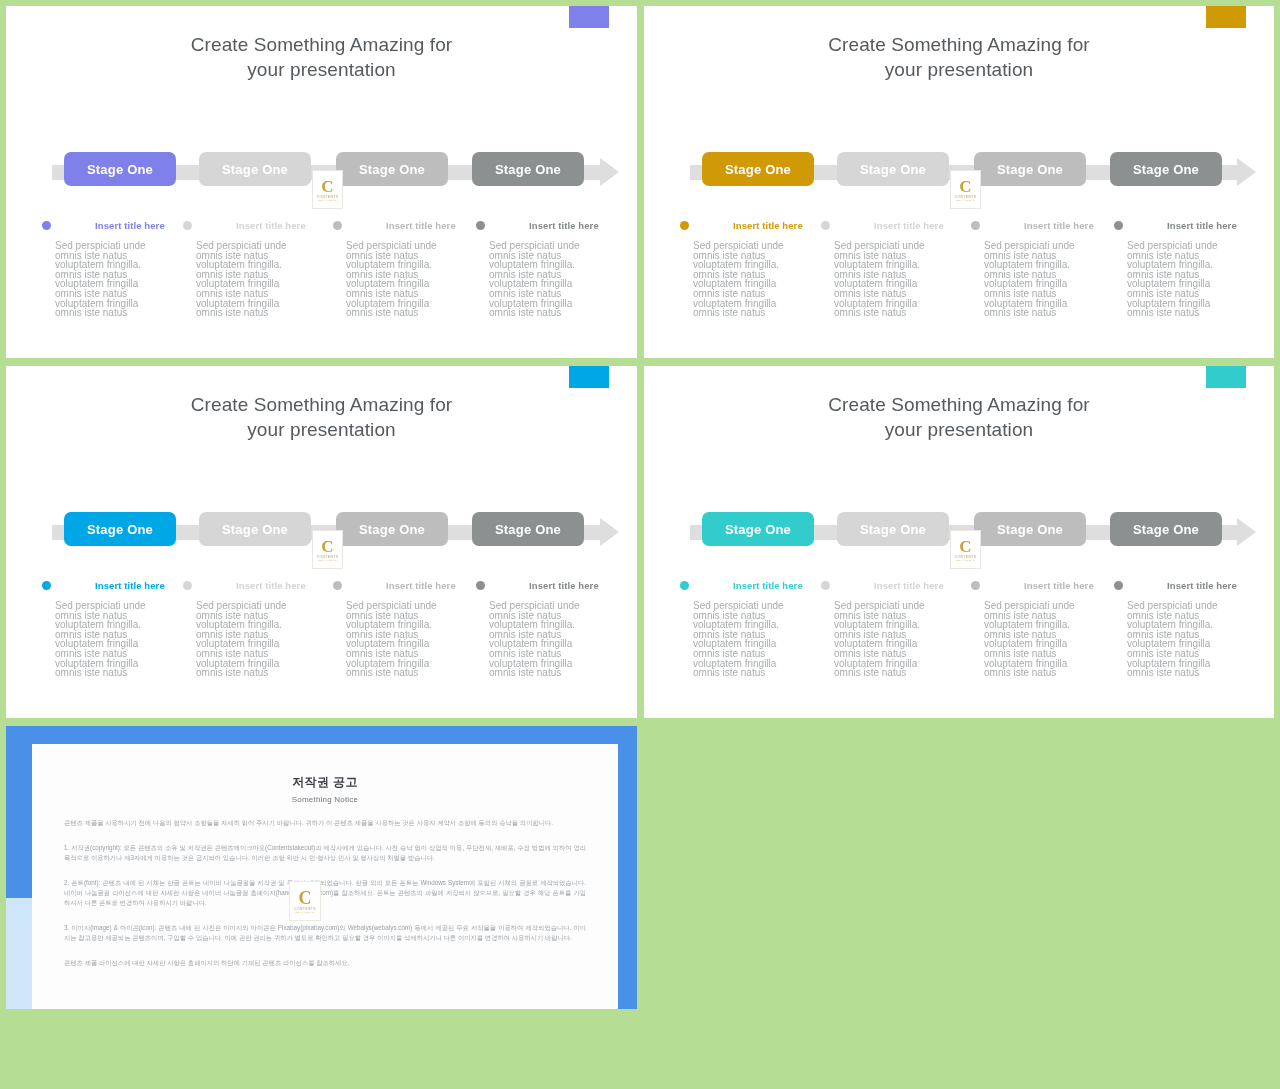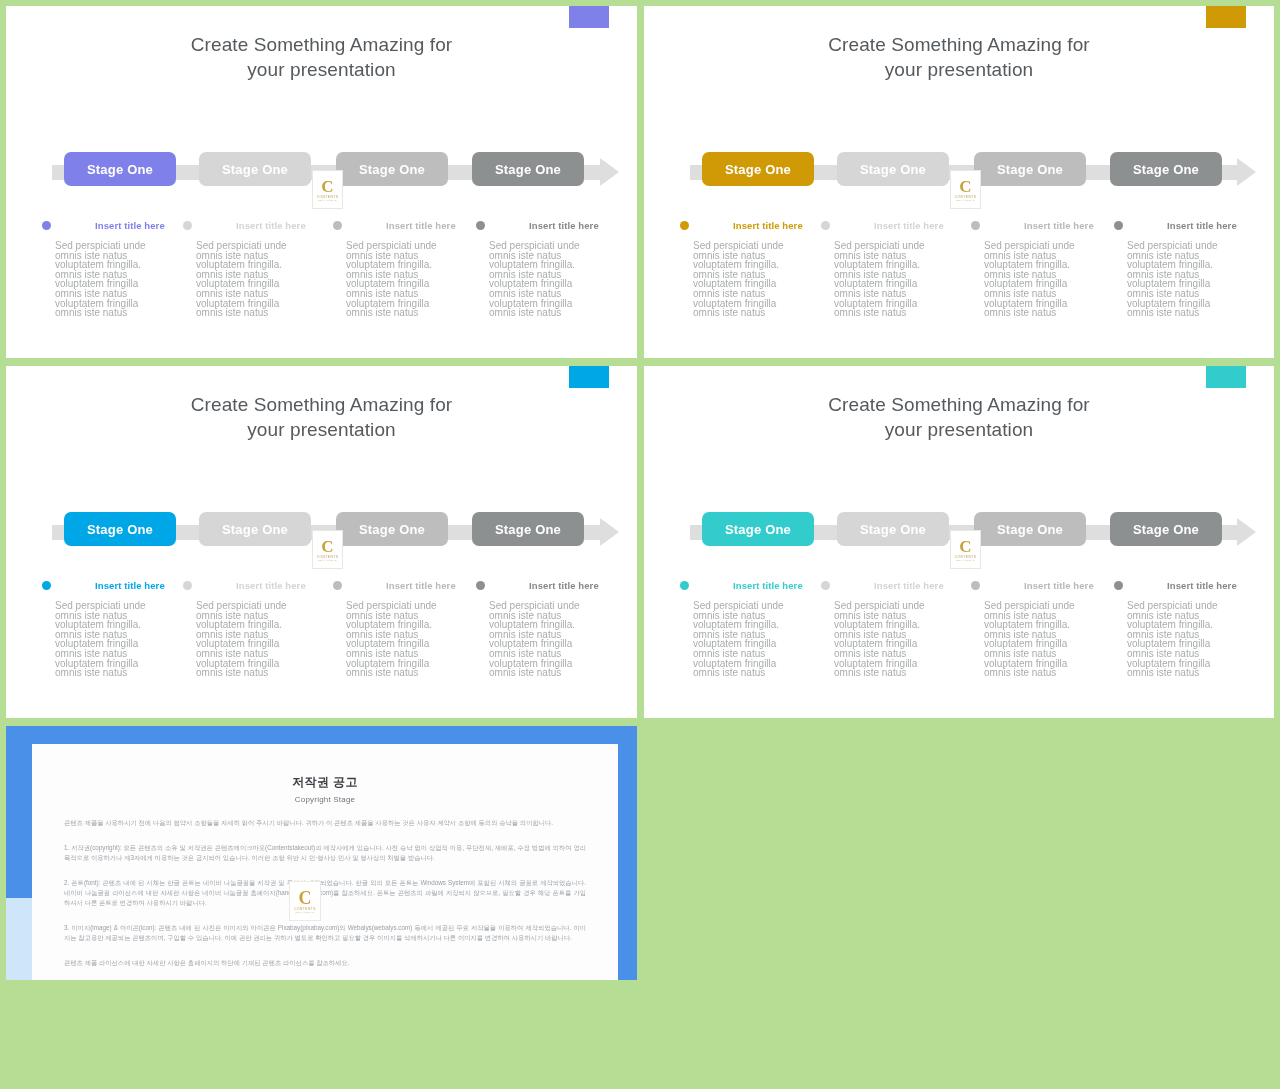--- a/index.html
+++ b/index.html
@@ -159,21 +159,21 @@
     font-size:10px;
     line-height:9.6px;
     color:#a9acae;
     width:108px;
   }
 
   
   .copy-slide{
     position:absolute;
     left:6px;top:726px;
-    width:631px;height:254px;
+    width:631px;height:283px;
     background:#4a90e8;
     overflow:hidden;
   }
   .copy-band{
     position:absolute;
     left:0;top:172px;
     width:26px;bottom:0;
     background:#cfe6fa;
   }
   .copy-band-top{
@@ -451,21 +451,21 @@
         <div class="cap-body">Sed perspiciati unde omnis iste natus voluptatem fringilla. omnis iste natus voluptatem fringilla omnis iste natus voluptatem fringilla omnis iste natus</div>
       </div>
     </div>
   </div>
 
   <div class="copy-slide">
     <div class="copy-band"></div>
     <div class="copy-band-top"></div>
     <div class="copy-paper">
       <div class="copy-h1">저작권 공고</div>
-      <div class="copy-h2">Copyright Stage</div>
+      <div class="copy-h2">Something Notice</div>
       <div class="copy-p">콘텐츠 제품을 사용하시기 전에 다음의 협약서 조항들을 자세히 읽어 주시기 바랍니다. 귀하가 이 콘텐츠 제품을 사용하는 것은 사용자 계약서 조항에 동의와 승낙을 의미합니다.</div>
       <div class="copy-p sec">1. 저작권(copyright): 모든 콘텐츠의 소유 및 저작권은 콘텐츠메이크아웃(Contentstakeout)과 제작사에게 있습니다. 사전 승낙 없이 상업적 이용, 무단전재, 재배포, 수정 방법에 의하여 영리 목적으로 이용하거나 제3자에게 이용하는 것은 금지되어 있습니다. 이러한 조항 위반 시 민·형사상 민사 및 형사상의 처벌을 받습니다.</div>
       <div class="copy-p sec">2. 폰트(font): 콘텐츠 내에 된 서체는 한글 폰트는 네이버 나눔글꼴을 저작권 및 무상이 제작되었습니다. 한글 외의 모든 폰트는 Windows System에 포함된 서체와 글꼴로 제작되었습니다. 네이버 나눔글꼴 라이선스에 대한 자세한 사항은 네이버 나눔글꼴 홈페이지(hangeul.naver.com)를 참조하세요. 폰트는 콘텐츠의 파일에 저장되지 않으므로, 필요할 경우 해당 폰트를 가입하셔서 다른 폰트로 변경하여 사용하시기 바랍니다.</div>
       <div class="copy-p sec">3. 이미지(image) &amp; 아이콘(icon): 콘텐츠 내에 된 사진은 이미지와 아이콘은 Pixabay(pixabay.com)와 Webalys(webalys.com) 등에서 제공된 무료 저작물을 이용하여 제작되었습니다. 이미지는 참고용만 제공되는 콘텐츠이며, 구입할 수 있습니다. 이에 관한 권리는 귀하가 별도로 확인하고 필요할 경우 이미지를 삭제하시거나 다른 이미지를 변경하여 사용하시기 바랍니다.</div>
       <div class="copy-p sec">콘텐츠 제품 라이선스에 대한 자세한 사항은 홈페이지의 하단에 기재된 콘텐츠 라이선스를 참조하세요.</div>
     </div>
     <div class="copy-logo">
       <div class="mark">C</div>
       <div class="wordmark">CONTENTS</div>
       <div class="sub">REAL  CLEAN</div>

